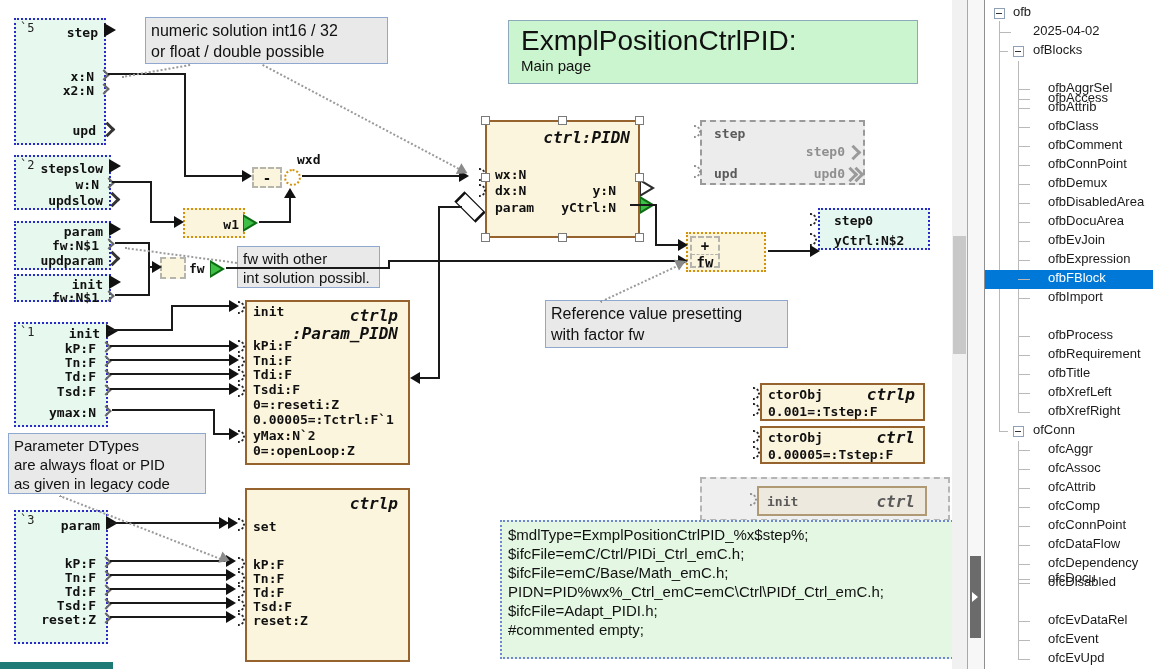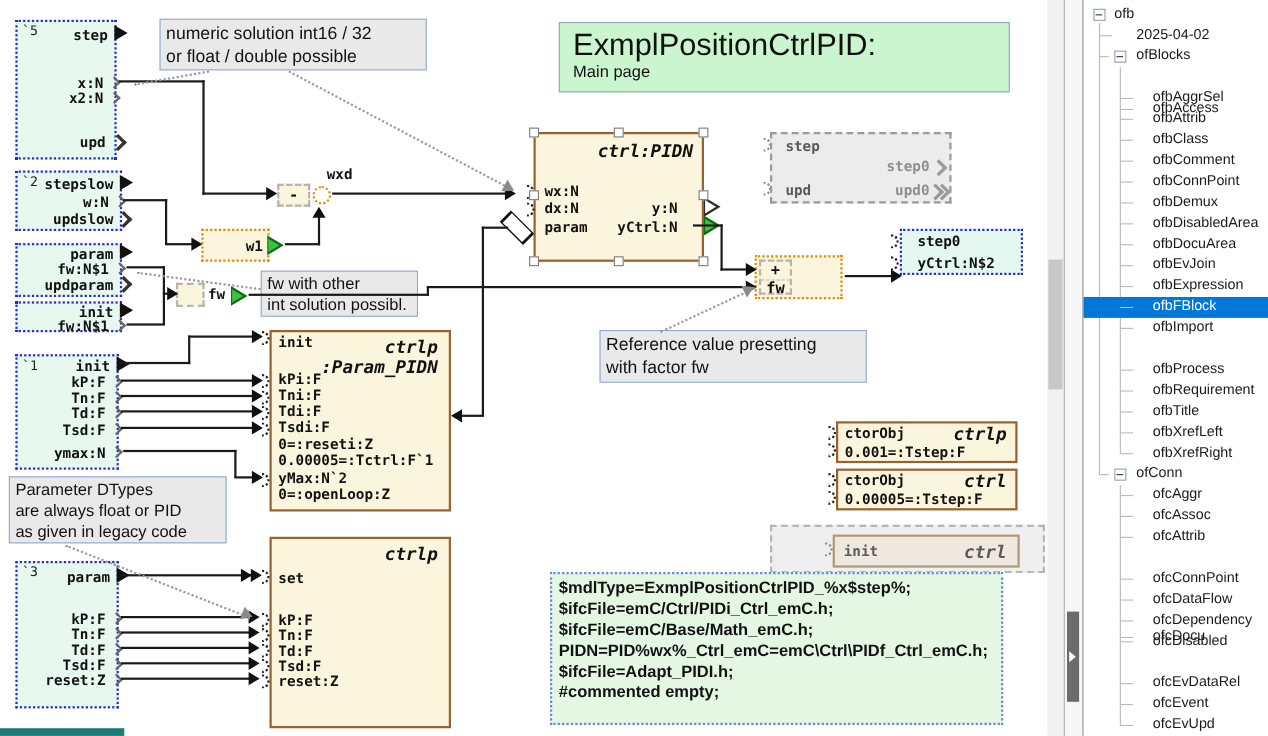--- a/index.html
+++ b/index.html
@@ -289,21 +289,21 @@
       <div class="pin" style="top:109px;left:6px;">Tsd:F</div>
       <div class="pin" style="top:123px;left:6px;">reset:Z</div>
     </div>
     <span class="pdot" style="left:238px;top:518px;"></span>
     <span class="pdot" style="left:238px;top:557px;"></span>
     <span class="pdot" style="left:238px;top:571px;"></span>
     <span class="pdot" style="left:238px;top:585px;"></span>
     <span class="pdot" style="left:238px;top:599px;"></span>
     <span class="pdot" style="left:238px;top:613px;"></span>
 
-    <div class="scriptbox" style="left:500px;top:520px;width:412px;height:139px;font-weight:bold;">
+    <div class="scriptbox" style="left:500px;top:520px;width:480px;height:139px;">
       <div>$mdlType=ExmplPositionCtrlPID_%x$step%;</div>
       <div>$ifcFile=emC/Ctrl/PIDi_Ctrl_emC.h;</div>
       <div>$ifcFile=emC/Base/Math_emC.h;</div>
       <div>PIDN=PID%wx%_Ctrl_emC=emC\Ctrl\PIDf_Ctrl_emC.h;</div>
       <div>$ifcFile=Adapt_PIDI.h;</div>
       <div>#commented empty;</div>
     </div>
 
     <div class="wh" style="left:108px;top:73px;width:78px;"></div>
     <div class="wv" style="left:184px;top:73px;height:104px;"></div>
@@ -485,20 +485,24 @@
         <span class="tlabel" style="left:63px;">ofcAggr</span>
       </div>
     <div class="trow" style="top:460px;">
         <span class="tdash" style="left:33px;width:12px;"></span>
         <span class="tlabel" style="left:63px;">ofcAssoc</span>
       </div>
     <div class="trow" style="top:479px;">
         <span class="tdash" style="left:33px;width:12px;"></span>
         <span class="tlabel" style="left:63px;">ofcAttrib</span>
       </div>
+    <div class="trow" style="top:498px;">
+        <span class="tdash" style="left:33px;width:12px;"></span>
+        <span class="tlabel" style="left:63px;">ofcComp</span>
+      </div>
     <div class="trow" style="top:517px;">
         <span class="tdash" style="left:33px;width:12px;"></span>
         <span class="tlabel" style="left:63px;">ofcConnPoint</span>
       </div>
     <div class="trow" style="top:536px;">
         <span class="tdash" style="left:33px;width:12px;"></span>
         <span class="tlabel" style="left:63px;">ofcDataFlow</span>
       </div>
     <div class="trow" style="top:555px;">
         <span class="tdash" style="left:33px;width:12px;"></span>

